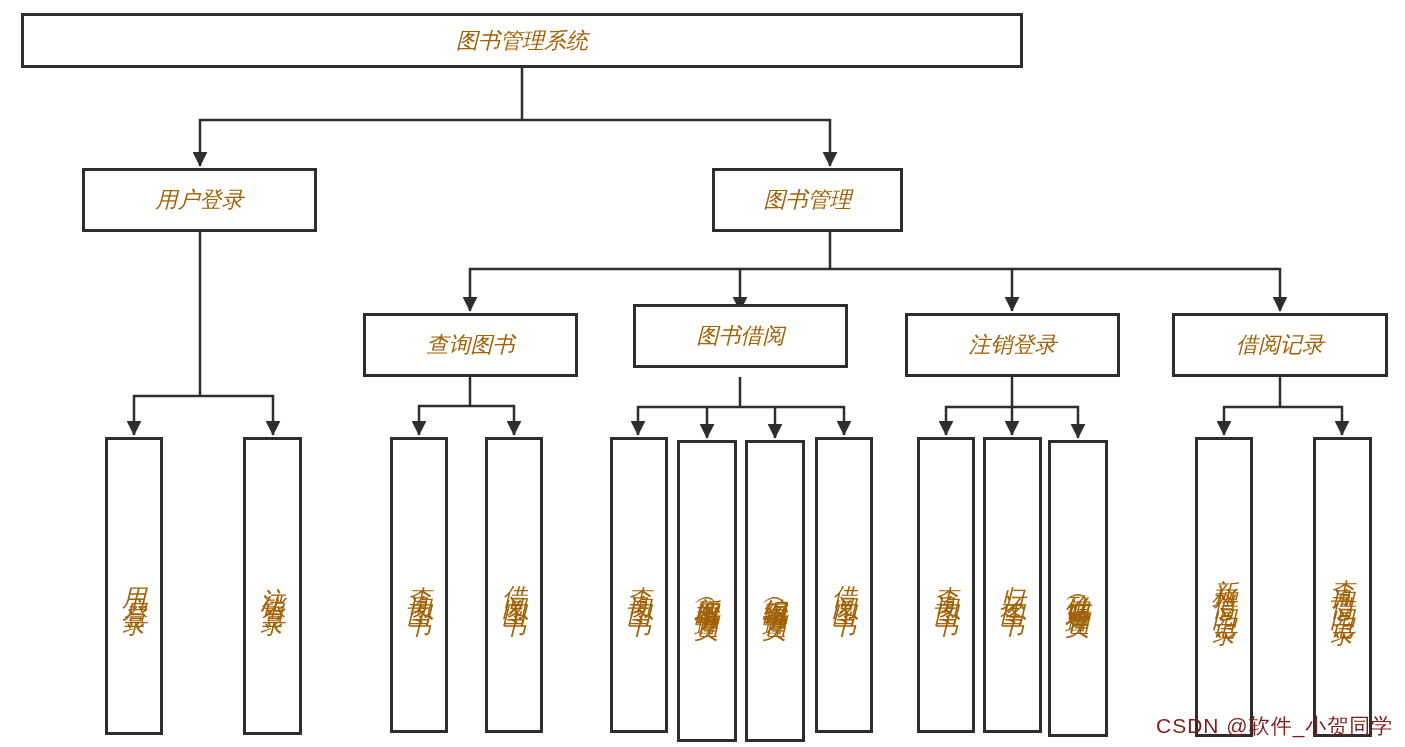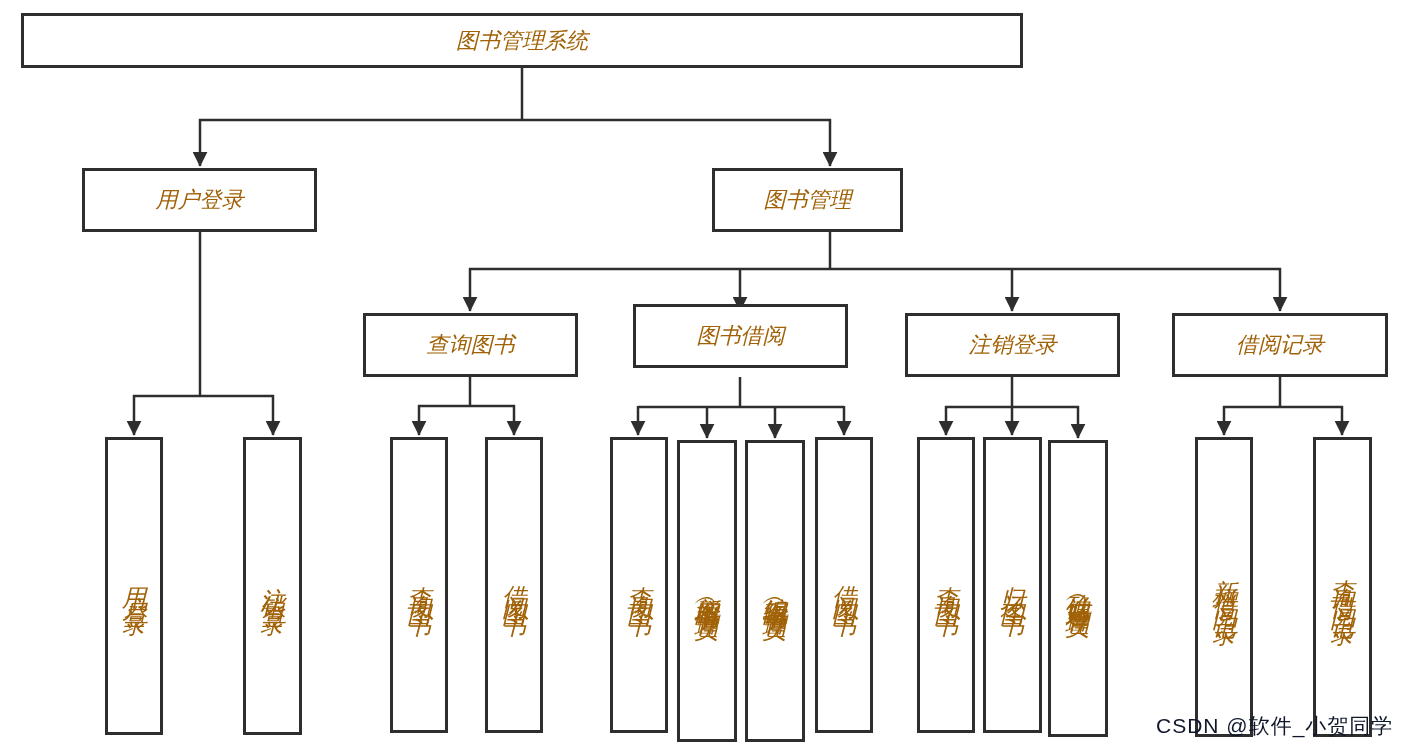--- a/index.html
+++ b/index.html
@@ -33,21 +33,21 @@
     letter-spacing:9px;
     line-height:52px;
   }
   .leaf-long{
     letter-spacing:3px;
   }
   #watermark{
     position:absolute;
     left:1156px;top:712px;
     font-size:21px;
-    color:#0f172a;
+    color:#7f1d1d;
     letter-spacing:1px;
     z-index:10;
   }
 </style>
 </head>
 <body>
 
 <div id="canvas">
 
   <svg id="edges" width="1405" height="747">

